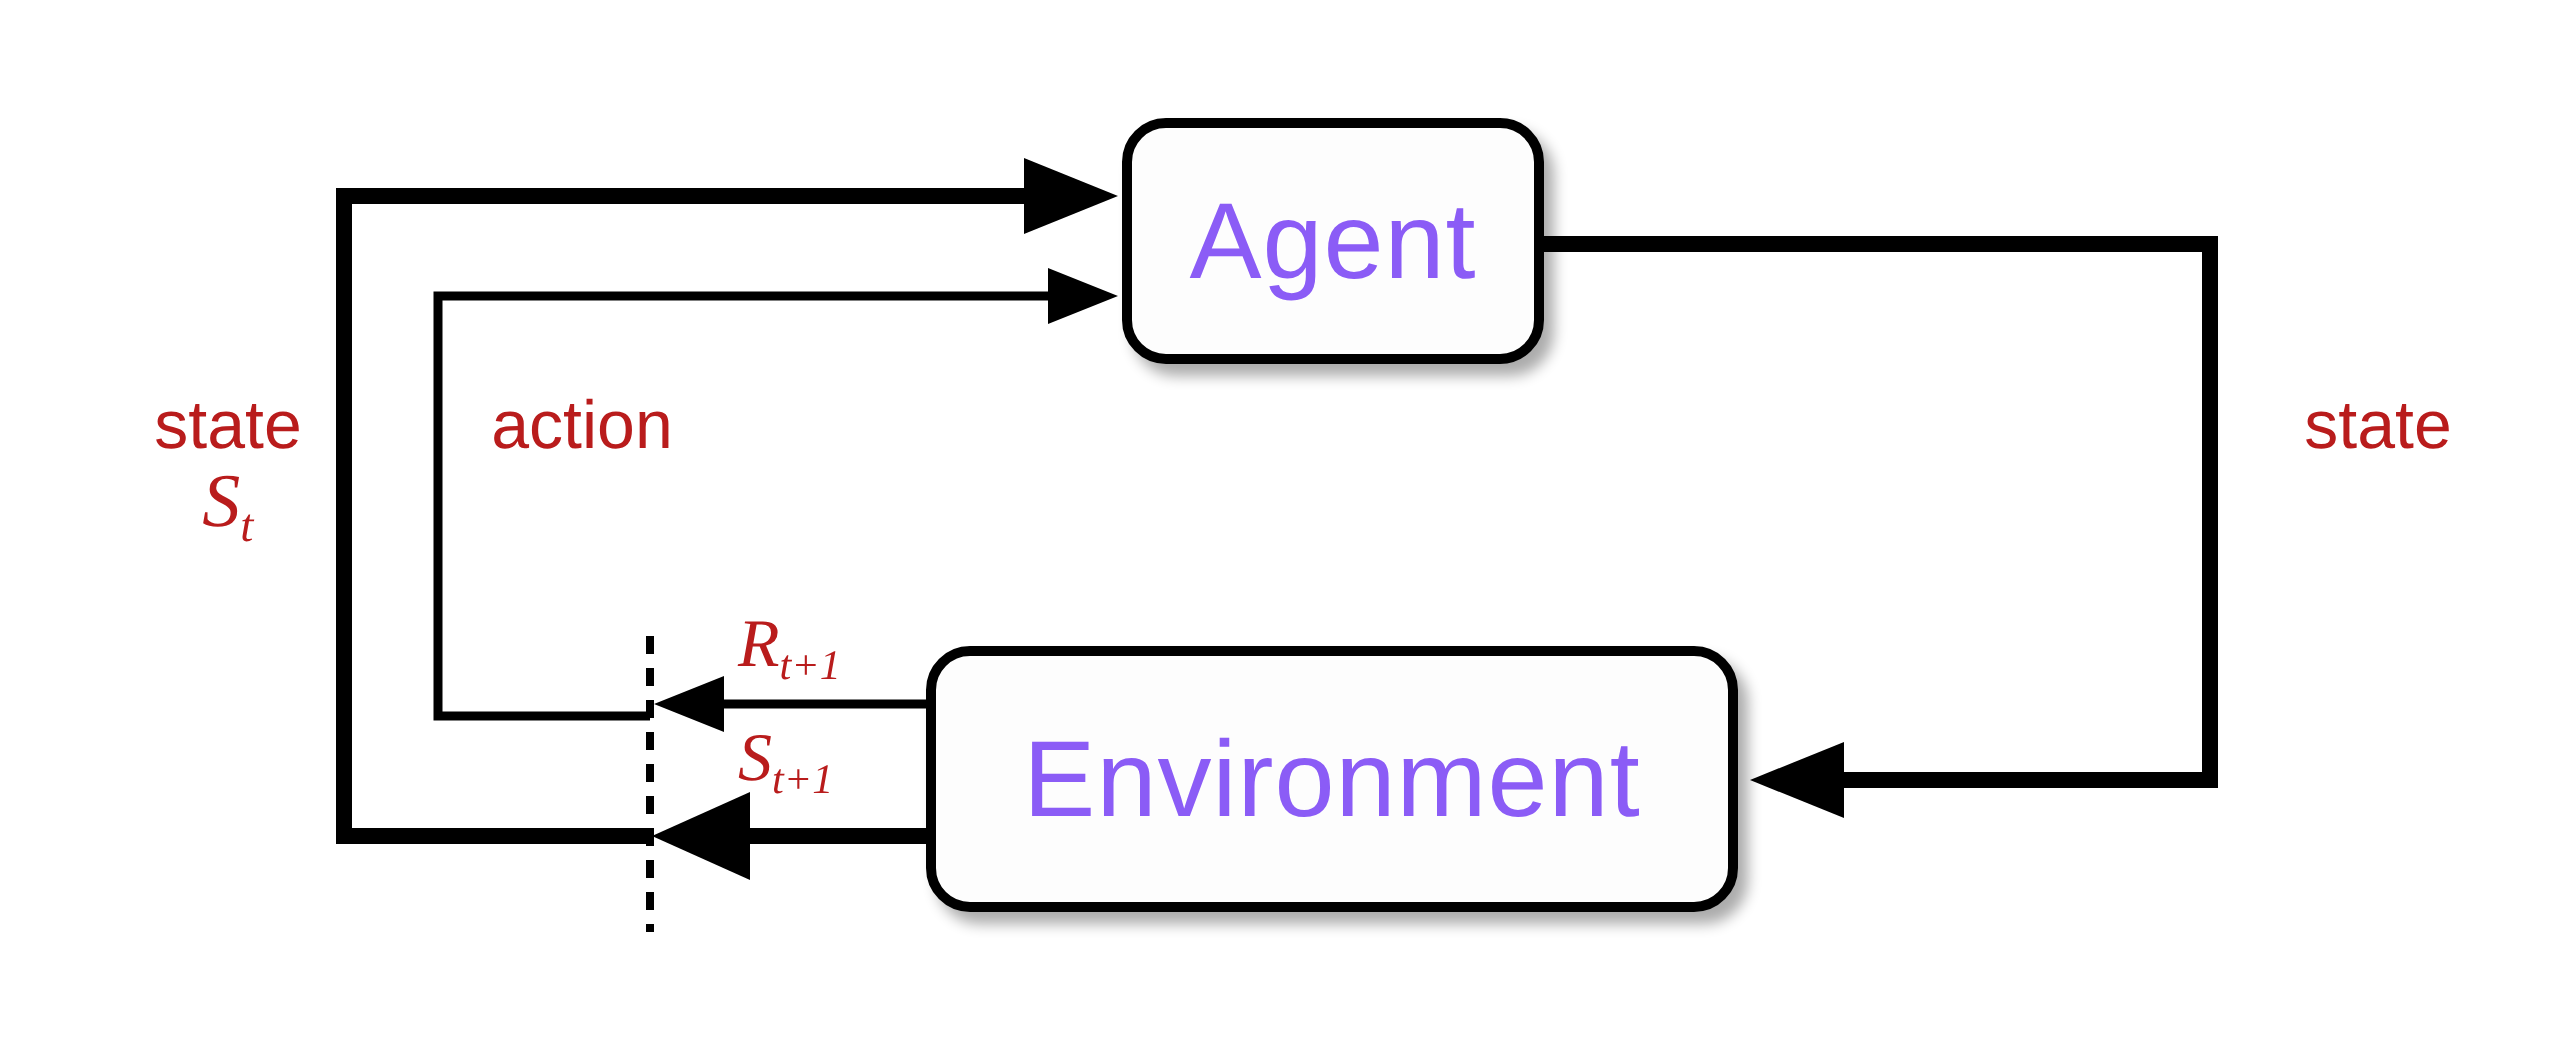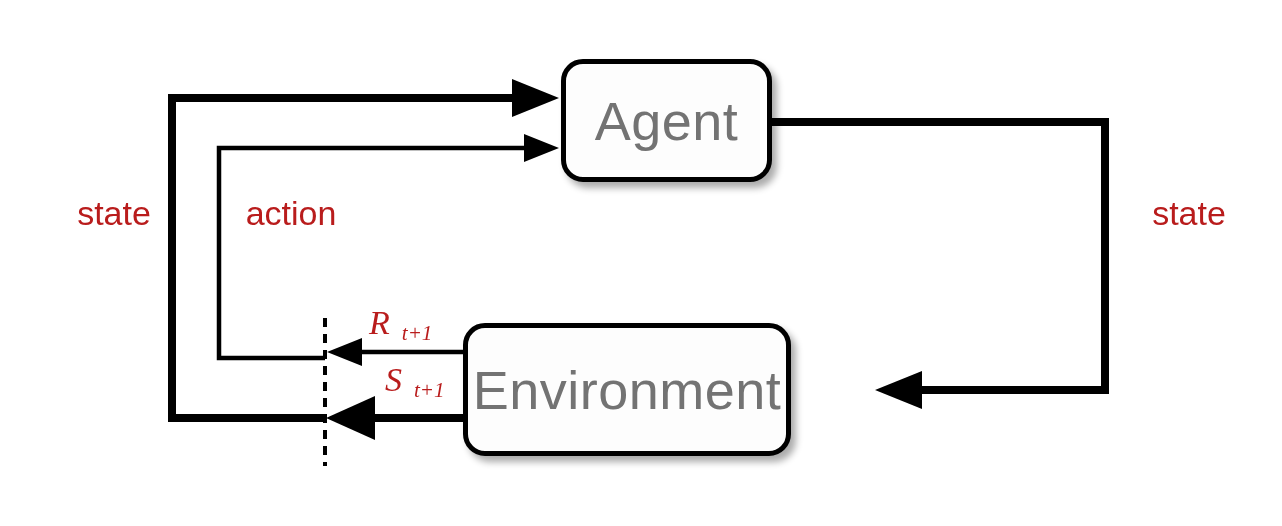--- a/index.html
+++ b/index.html
@@ -29,36 +29,36 @@
     border-radius: 22px;
     box-shadow: 5px 6px 7px rgba(0,0,0,0.33);
     display: flex;
     align-items: center;
     justify-content: center;
     box-sizing: border-box;
   }
   .node-label {
     font-family: "Liberation Sans", sans-serif;
     font-weight: 400;
-    color: #737373;
+    color: #8b5cf6;
     letter-spacing: 0.5px;
     line-height: 1;
     white-space: nowrap;
   }
   #agent-box {
     left: 561px;
     top: 59px;
     width: 211px;
     height: 123px;
   }
   #agent-box .node-label { font-size: 54px; }
   #environment-box {
     left: 463px;
     top: 323px;
-    width: 328px;
+    width: 406px;
     height: 133px;
   }
   #environment-box .node-label { font-size: 54px; }
 
   .edge-label {
     position: absolute;
     color: #b91c1c;
     white-space: nowrap;
     line-height: 1.05;
   }
@@ -80,28 +80,27 @@
     letter-spacing: 0.3px;
   }
   .math-inline {
     font-family: "Liberation Serif", serif;
     font-style: italic;
     font-size: 34px;
   }
   .math-inline .sub {
     font-size: 0.62em;
     vertical-align: -0.3em;
-    margin-left: 12px;
   }
 
   #label-state   { left: 62px;  top: 196px; text-align: center; width: 104px; }
   #label-reward  { left: 228px; top: 196px; text-align: center; width: 126px; }
   #label-action  { left: 1128px; top: 196px; text-align: center; width: 122px; }
   #label-reward-next { left: 369px; top: 305px; }
-  #label-state-next  { left: 385px; top: 362px; }
+  #label-state-next  { left: 369px; top: 362px; }
 </style>
 </head>
 <body>
 
 <div id="canvas">
 
   <svg id="diagram-svg" viewBox="0 0 1282 526" xmlns="http://www.w3.org/2000/svg">
 
     <g>
       <path d="M 325 418 L 172 418 L 172 98 L 512 98" fill="none" stroke="#000000" stroke-width="8" stroke-linecap="butt" stroke-linejoin="miter"></path>
@@ -136,20 +135,21 @@
   <div class="node-box" id="agent-box">
     <span class="node-label">Agent</span>
   </div>
 
   <div class="node-box" id="environment-box">
     <span class="node-label">Environment</span>
   </div>
 
   <div class="edge-label" id="label-state">
     <span class="word">state</span>
+    <span class="math"><span>S</span><span class="sub">t</span></span>
   </div>
 
   <div class="edge-label" id="label-reward">
     <span class="word">action</span>
   </div>
 
   <div class="edge-label" id="label-action">
     <span class="word">state</span>
   </div>
 

